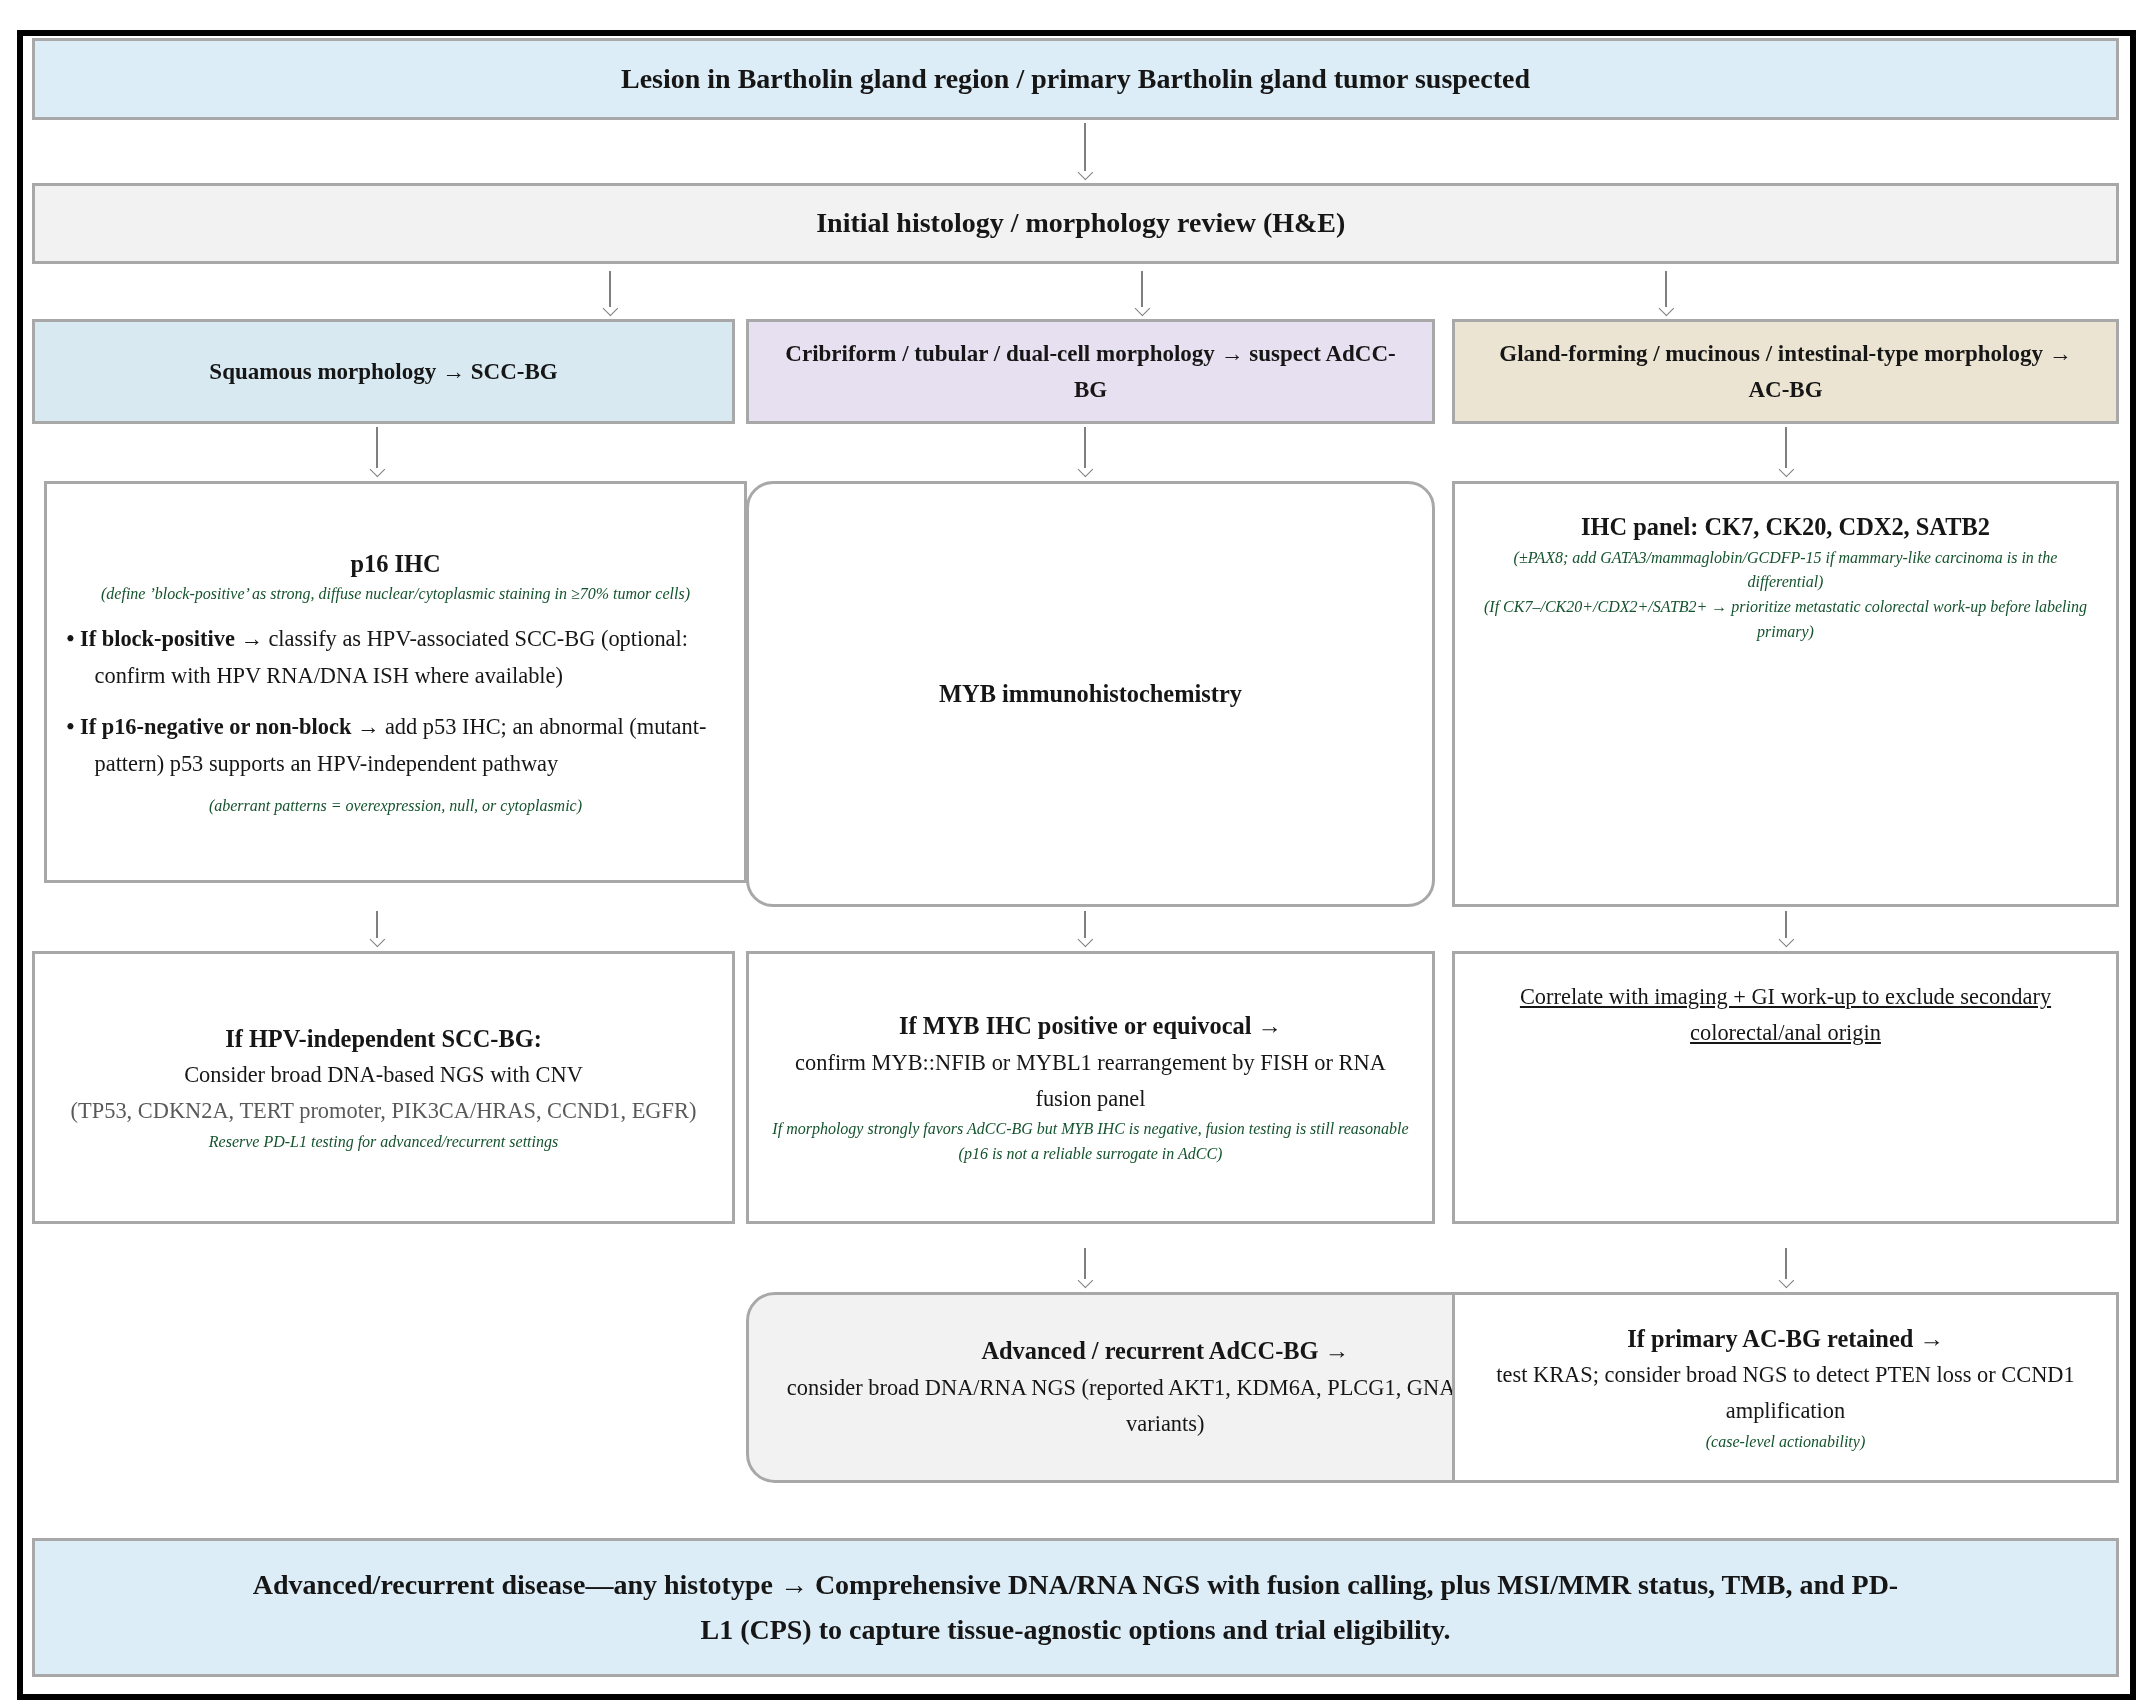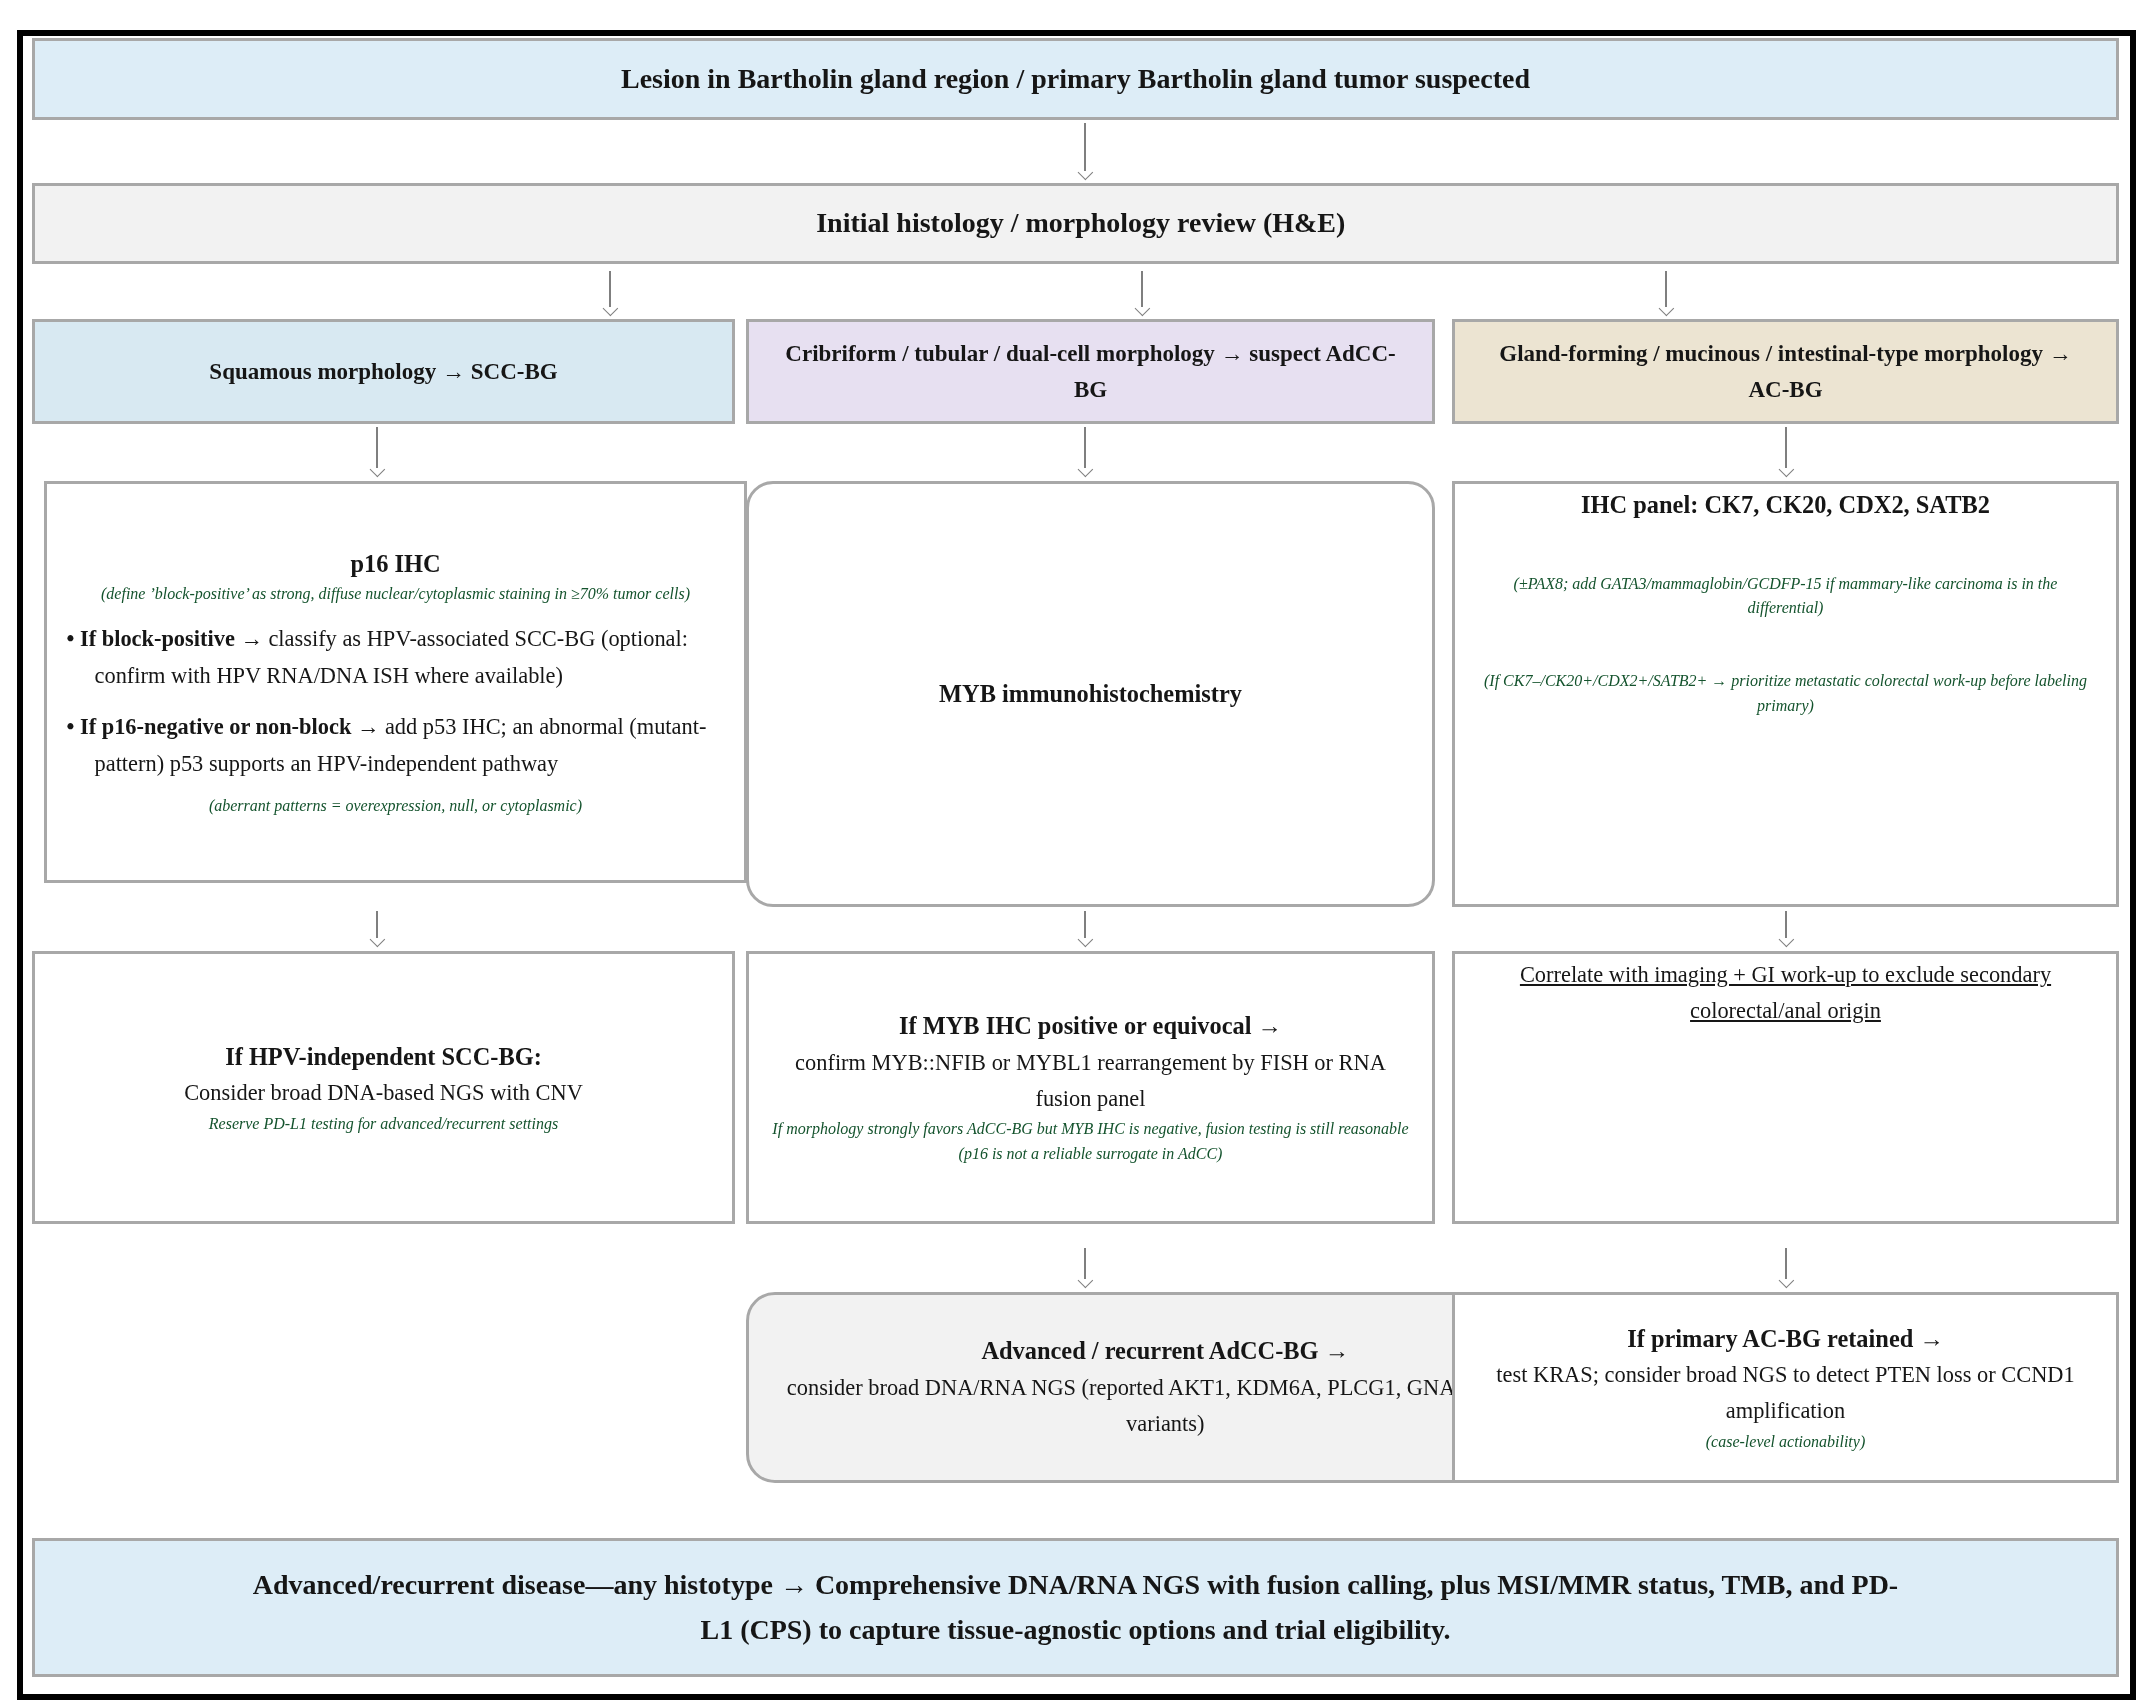--- a/index.html
+++ b/index.html
@@ -4,21 +4,21 @@
 <style>
   html,body { margin:0; padding:0; background:#ffffff; }
   body { width:2151px; height:1703px; position:relative;
          font-family:"Liberation Serif","DejaVu Serif",serif; color:#161616; }
   .frame { position:absolute; left:16.6px; top:30px; width:2119px; height:1670px;
            border:6.8px solid #000; box-sizing:border-box; background:#fff; }
   .box { position:absolute; box-sizing:border-box; border:3.4px solid #a8a8a8;
          background:#fff; display:flex; flex-direction:column;
          justify-content:center; align-items:center; text-align:center;
          padding:11.7px 21.5px; font-size:22.4px; line-height:1.62; }
-  .box.topalign { justify-content:flex-start; padding-top:3px;gap:48px; }
+  .box.topalign { justify-content:flex-start; padding-top:25px; }
   .bold { font-weight:bold; }
   .title { font-weight:bold; font-size:24.4px; line-height:1.5; }
   .note { font-style:italic; color:#14532d; font-size:16px; line-height:1.55; }
   .muted { color:#595959; }
   .bigtitle { font-weight:bold; font-size:28px; line-height:1.6; }
   .bg-blue   { background:#ddedf7; }
   .bg-blue2  { background:#d8e9f2; }
   .bg-lav    { background:#e7e0f1; }
   .bg-tan    { background:#ece4d2; }
   .bg-gray   { background:#f2f2f2;padding-left:32px; }
@@ -121,20 +121,21 @@
     <i class="head"></i>
   </div>
 <div class="arrow" style="left:1786px; top:911px; height:36px;">
     <i class="shaft"></i>
     <i class="head"></i>
   </div>
 
 <div class="box" style="left:32px; top:951px; width:703px; height:273px;">
   <div class="title">If HPV-independent SCC-BG:</div>
   <div>Consider broad DNA-based NGS with CNV</div>
+  <div class="muted">(TP53, CDKN2A, TERT promoter, PIK3CA/HRAS, CCND1, EGFR)</div>
   <div class="note">Reserve PD-L1 testing for advanced/recurrent settings</div>
 </div>
 
 <div class="box" style="left:746px; top:951px; width:689px; height:273px;">
   <div class="title">If MYB IHC positive or equivocal →</div>
   <div>confirm MYB::NFIB or MYBL1 rearrangement by FISH or RNA fusion panel</div>
   <div class="note">If morphology strongly favors AdCC-BG but MYB IHC is negative, fusion testing is still reasonable (p16 is not a reliable surrogate in AdCC)</div>
 </div>
 
 <div class="box topalign" style="left:1452px; top:951px; width:667px; height:273px;text-decoration:underline;">

